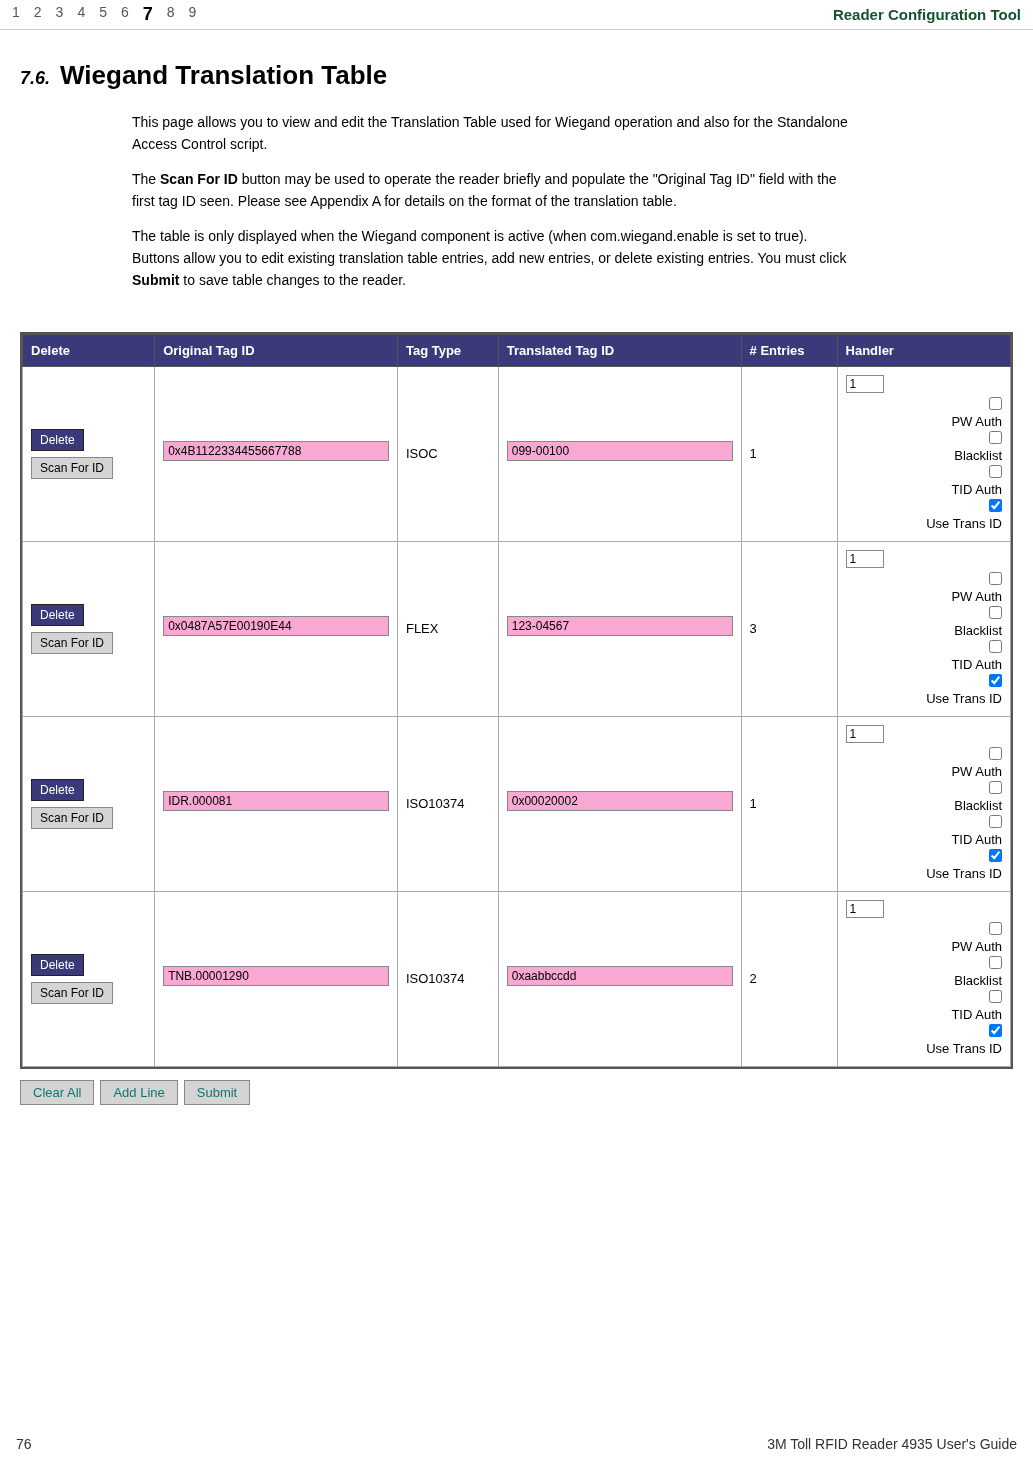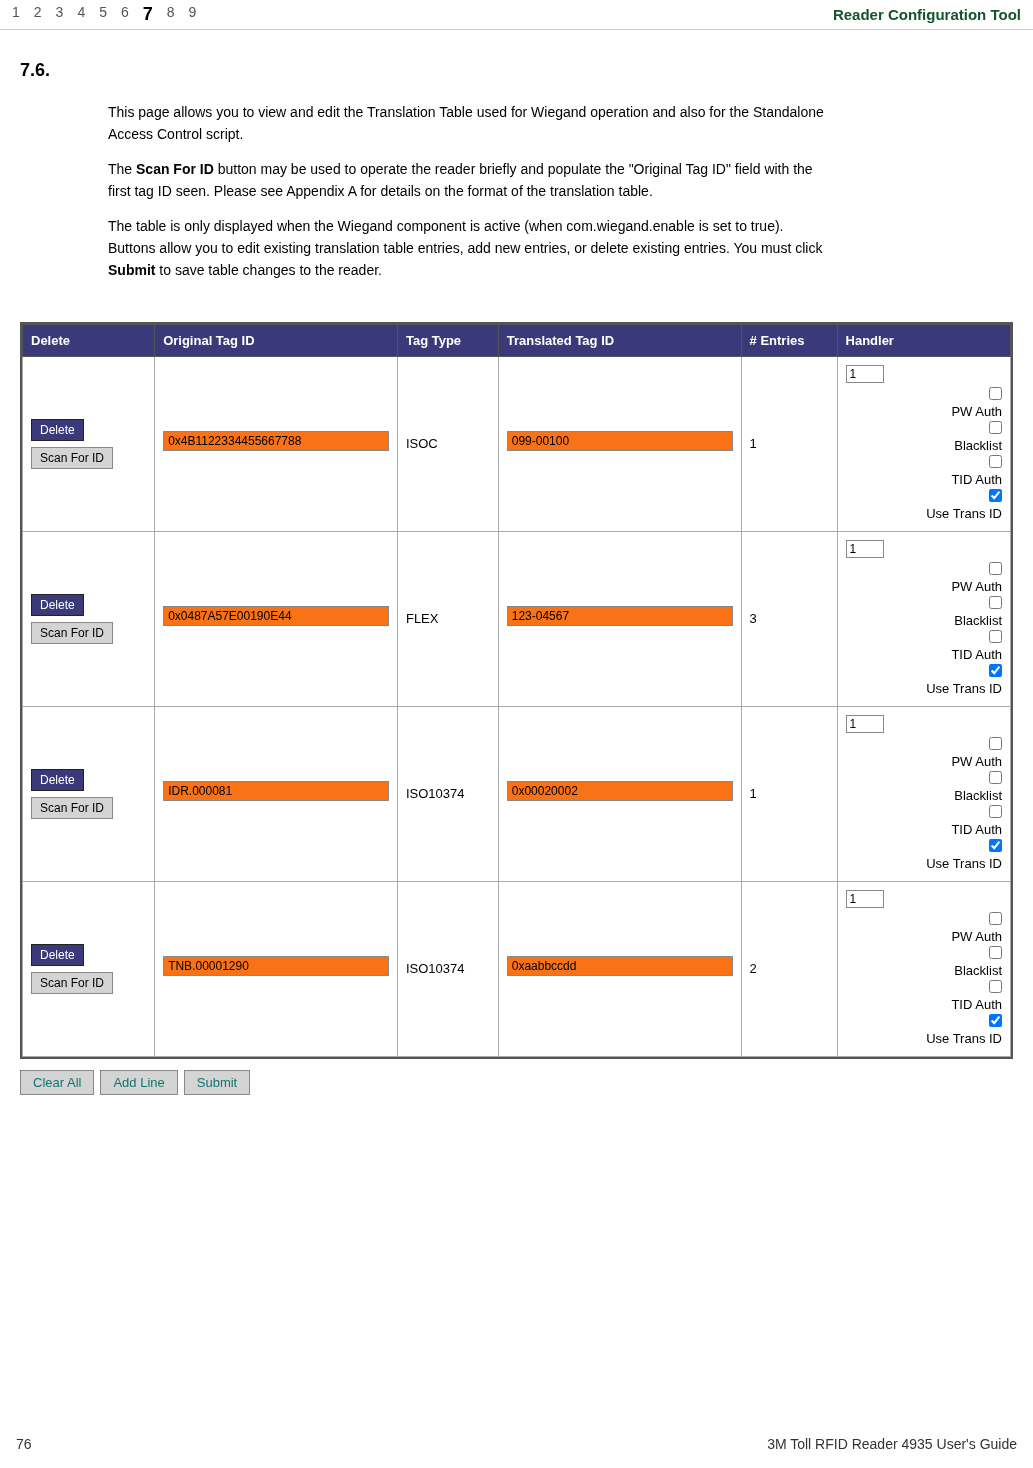--- a/index.html
+++ b/index.html
@@ -49,28 +49,29 @@
 
     .section-heading {
       display: flex;
       align-items: baseline;
       gap: 10px;
       margin-bottom: 20px;
     }
     .section-number {
       font-size: 18px;
       font-weight: bold;
+      font-style: italic;
     }
     .section-title {
       font-size: 26px;
       font-weight: bold;
     }
 
     .description {
-      margin-left: 88px;
+      margin-left: 112px;
       margin-bottom: 16px;
       font-size: 14px;
       line-height: 1.6;
       max-width: 720px;
     }
     .description p {
       margin-bottom: 12px;
     }
     .description strong {
       font-weight: bold;
@@ -129,21 +130,21 @@
       display: block;
     }
 
     .original-tag-input {
       display: block;
       width: 100%;
       font-size: 12px;
       border: 1px solid #888;
       padding: 2px 4px;
       margin-bottom: 6px;
-      background: #f97316;
+      background: #f9a8d4;
     }
 
     .handler-cell {
       font-size: 12px;
       min-width: 130px;
     }
     .handler-cell input[type="text"] {
       width: 38px;
       border: 1px solid #888;
       padding: 1px 3px;
@@ -202,20 +203,21 @@
     <span>8</span>
     <span>9</span>
   </div>
   <div class="top-nav-title">Reader Configuration Tool</div>
 </div>
 
 <div class="main-content">
 
   <div class="section-heading">
     <span class="section-number">7.6.</span>
+    <span class="section-title">Wiegand Translation Table</span>
   </div>
 
   <div class="description">
     <p>This page allows you to view and edit the Translation Table used for Wiegand operation and also for the Standalone Access Control script.</p>
     <p><span>The </span><strong>Scan For ID</strong><span> button may be used to operate the reader briefly and populate the "Original Tag ID" field with the first tag ID seen.  Please see Appendix A for details on the format of the translation table.</span></p>
     <p>The table is only displayed when the Wiegand component is active (when com.wiegand.enable is set to true).  Buttons allow you to edit existing translation table entries, add new entries, or delete existing entries.  You must click <strong>Submit</strong> to save table changes to the reader.</p>
   </div>
 
   
   <div class="wiegand-table-wrap">

